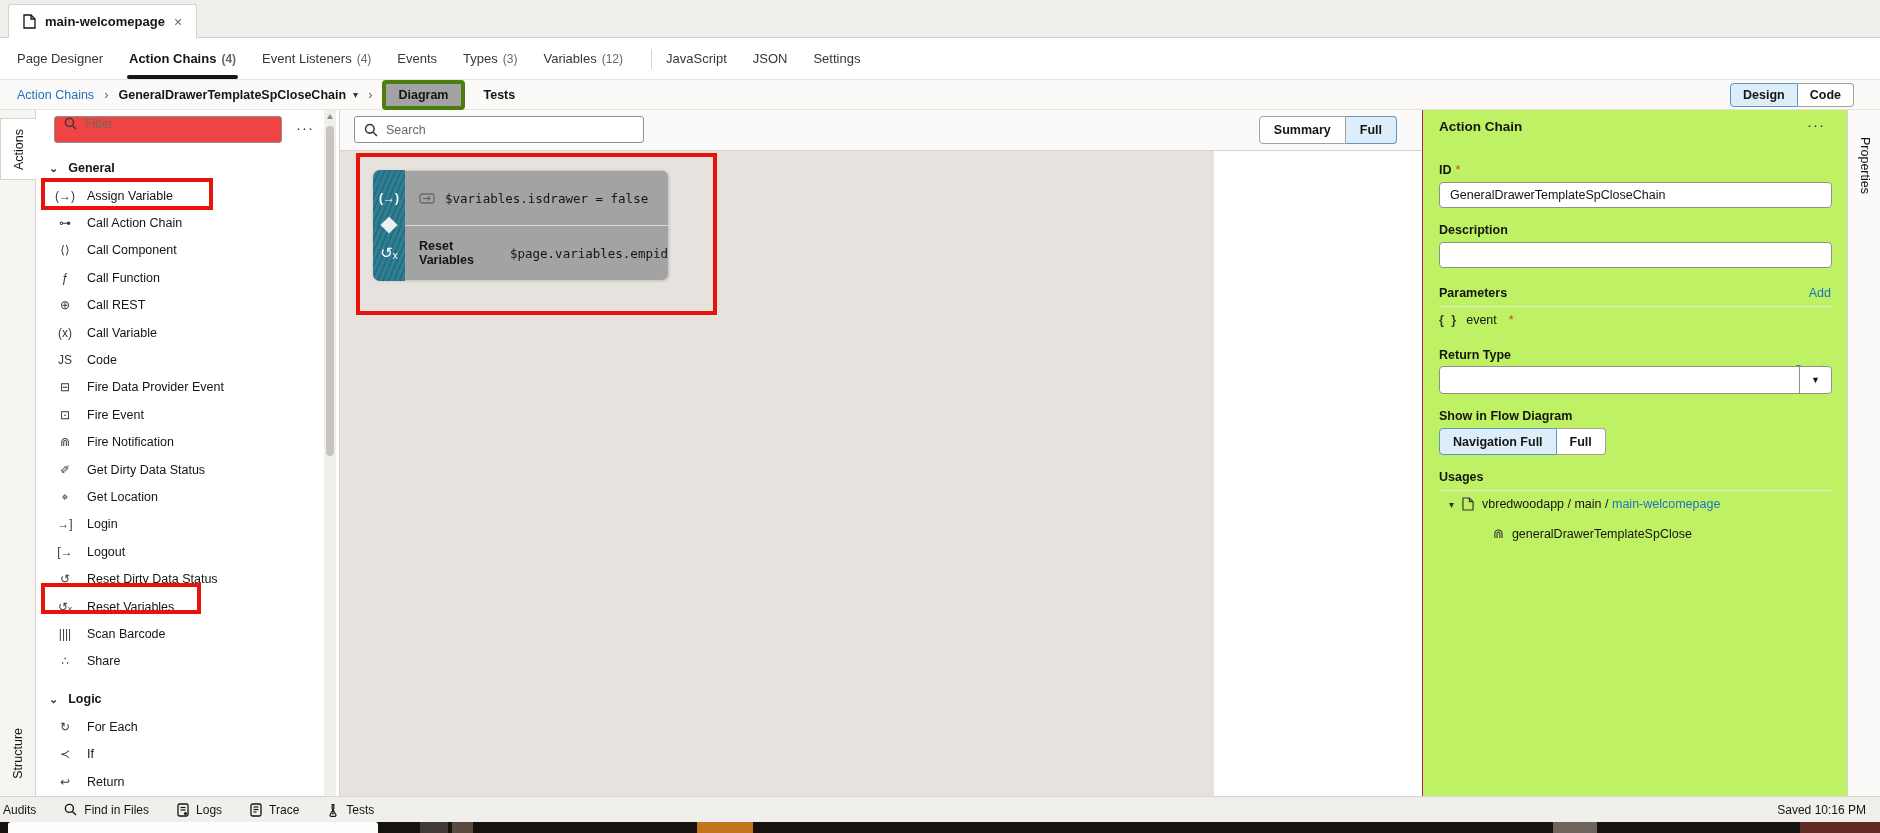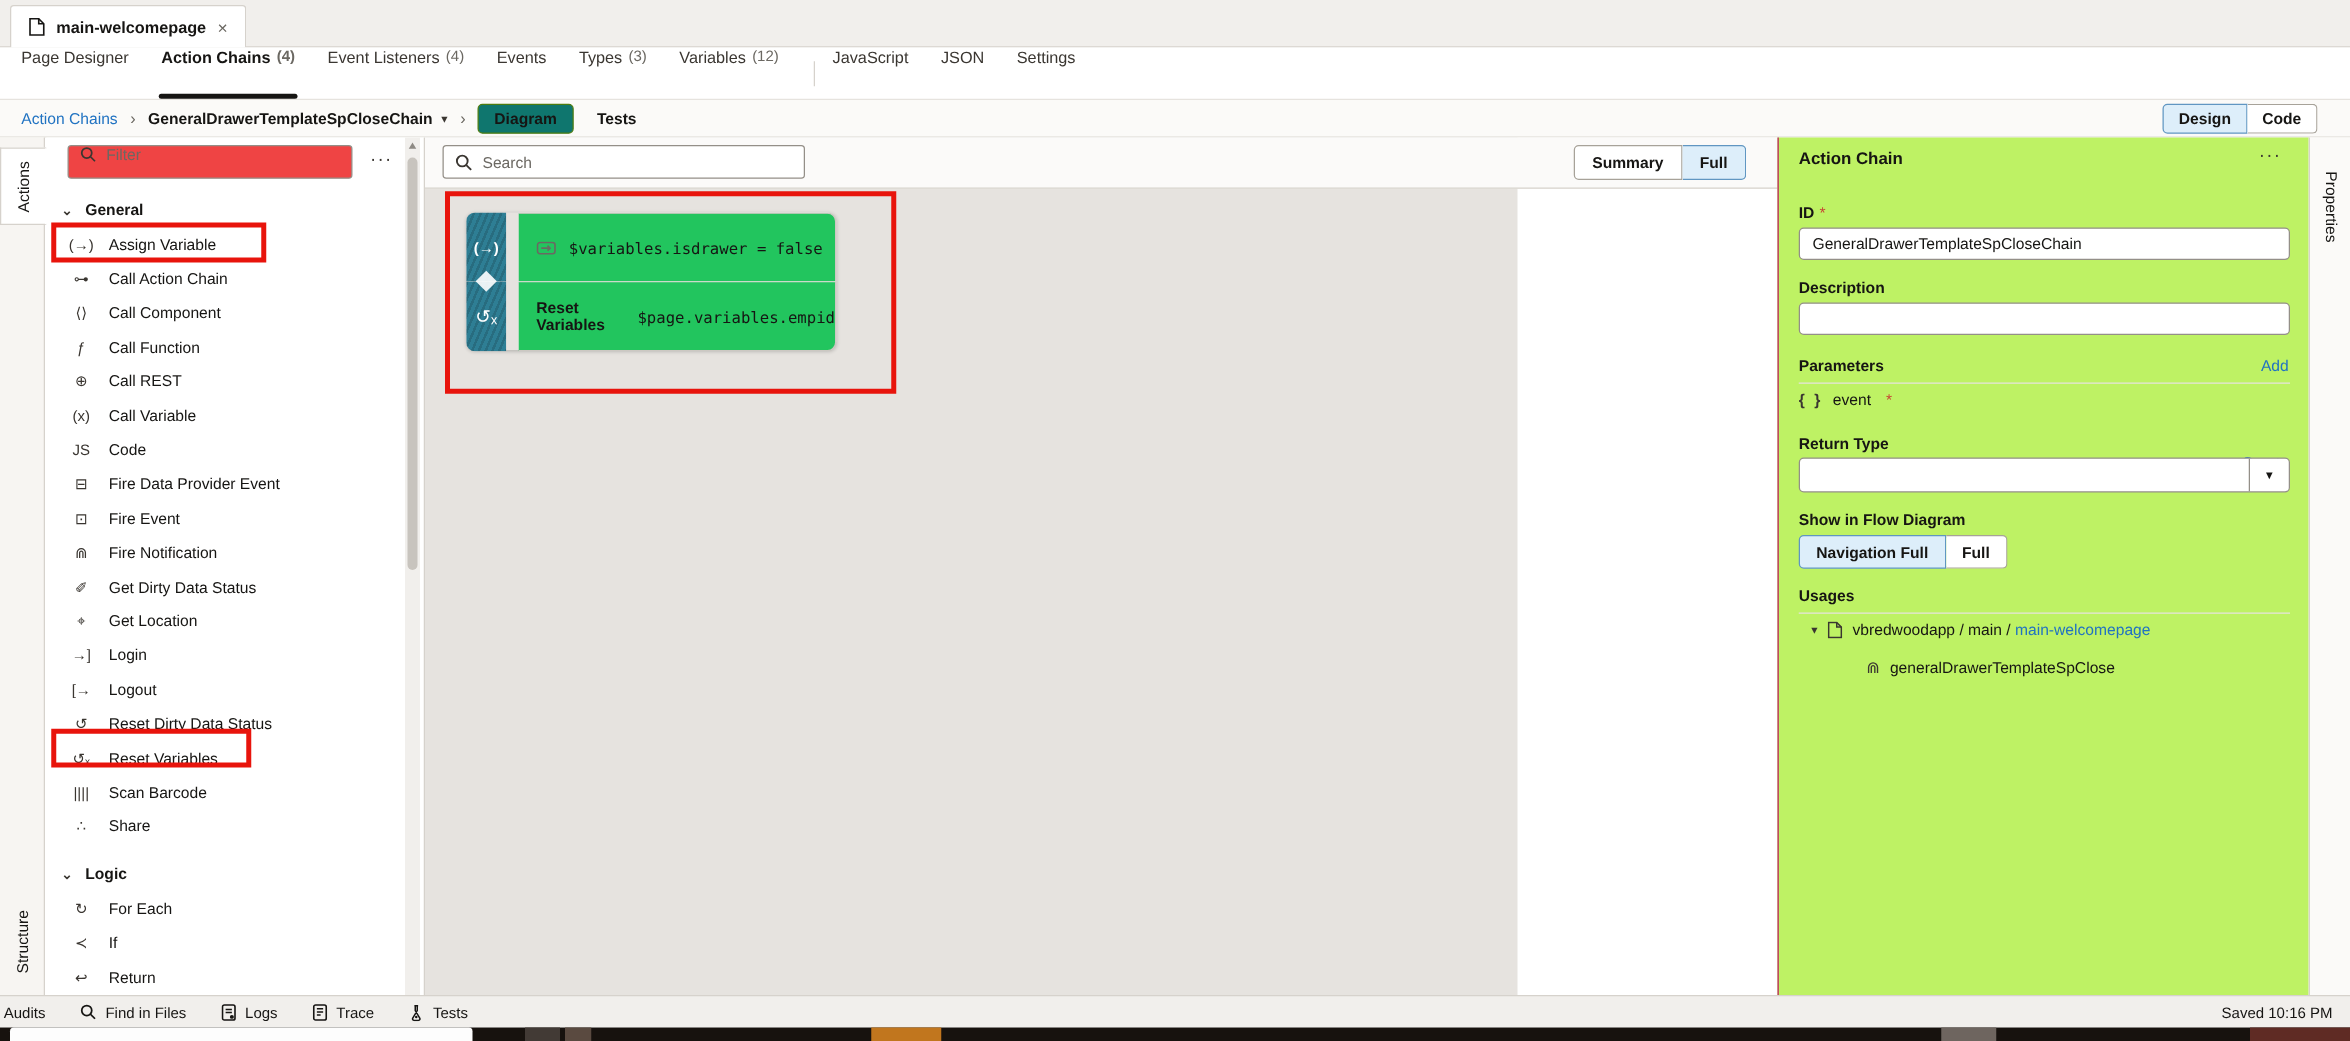--- a/index.html
+++ b/index.html
@@ -8,34 +8,34 @@
   .mono { font-family:"DejaVu Sans Mono", monospace; }
 
   
   .tabstrip { position:absolute; left:0; top:0; width:1880px; height:38px; background:#f1efec; border-bottom:1px solid #d6d2cc; }
   .doc-tab { position:absolute; left:8px; top:4px; height:34px; background:#fff; border:1px solid #d6d2cc; border-bottom:none; border-radius:3px 3px 0 0; display:flex; align-items:center; gap:9px; padding:0 14px; }
   .doc-tab .t { font-size:13px; font-weight:700; }
   .doc-tab .x { font-size:14px; color:#6b6862; cursor:pointer; }
 
   
   .navrow { position:absolute; left:0; top:38px; width:1880px; height:42px; background:#fff; border-bottom:1px solid #e6e3de; display:flex; align-items:stretch; padding-left:17px; }
-  .navtab { display:flex; align-items:flex-start; gap:5px; font-size:13px; color:#3a3631; margin-right:26px; cursor:pointer; position:relative; white-space:nowrap; }
+  .navtab { display:flex; align-items:center; gap:5px; font-size:13px; color:#3a3631; margin-right:26px; cursor:pointer; position:relative; white-space:nowrap; }
   .navtab .cnt { font-size:12px; color:#6b6862; }
   .navtab.active { color:#161513; font-weight:700; }
   .navtab.active::after { content:""; position:absolute; left:-2px; right:-2px; bottom:0; height:4px; background:#161513; border-radius:2px; }
   .navdivider { width:1px; height:20px; background:#d6d2cc; align-self:center; margin:0 14px 0 2px; }
 
   
   .crumbrow { position:absolute; left:0; top:80px; width:1880px; height:30px; background:#fbfaf8; border-bottom:1px solid #e6e3de; display:flex; align-items:center; padding-left:17px; font-size:12.5px; }
   .crumb-link { color:#2173c2; cursor:pointer; }
   .crumb-sep { color:#6b6862; margin:0 10px; font-size:13px; }
   .crumb-chain { font-weight:700; cursor:pointer; }
   .crumb-caret { font-size:10px; margin-left:7px; color:#3a3631; cursor:pointer; }
   .viewbtn { padding:4px 12px; border-radius:4px; cursor:pointer; font-weight:700; }
-  .viewbtn.sel { background:#0f766e; border:1px solid #4d7c0f; }
+  .viewbtn.sel { background:#a3a3a3; border:4px solid #4d7c0f; }
   .viewbtn.plain { border:1px solid transparent; margin-left:6px; }
   .mode-toggle { position:absolute; right:26px; top:3px; display:flex; }
   .modebtn { height:24px; display:flex; align-items:center; padding:0 12px; font-size:12.5px; font-weight:700; border:1px solid #a7a299; cursor:pointer; background:#fff; }
   .modebtn.sel { background:#ddeefa; border-color:#6096c2; border-radius:4px 0 0 4px; }
   .modebtn.last { border-left:none; border-radius:0 4px 4px 0; }
 
   
   .content { position:absolute; left:0; top:110px; width:1880px; height:686px; }
 
   
@@ -76,21 +76,21 @@
   .segbtn { display:flex; align-items:center; padding:0 14px; font-size:12.5px; font-weight:700; border:1px solid #a7a299; background:#fff; cursor:pointer; border-radius:4px 0 0 4px; }
   .segbtn.sel { background:#ddeefa; border-color:#6096c2; border-radius:0 4px 4px 0; border-left:none; }
   
   .nodes { position:absolute; left:33px; top:60px; width:296px; border-radius:7px; box-shadow:0 1px 3px rgba(0,0,0,.18); }
   .node { display:flex; height:55px; position:relative; }
   .node .ntab { width:32px; min-width:32px; background:#2e7e94;
      background-image:repeating-linear-gradient(113deg, rgba(0,0,0,.14) 0 2px, transparent 2px 5px);
      display:flex; align-items:center; justify-content:center; color:#fff; }
   .node.first .ntab { border-radius:7px 0 0 0; }
   .node.last .ntab { border-radius:0 0 0 7px; height:56px; }
-  .node .nbody { flex:1; background:#22c55e; border:1px solid #ccc8c2; border-left:none; display:flex; align-items:center; gap:10px; padding-left:14px; font-size:12.5px;margin-left:10px; }
+  .node .nbody { flex:1; background:#a3a3a3; border:1px solid #ccc8c2; border-left:none; display:flex; align-items:center; gap:10px; padding-left:14px; font-size:12.5px; }
   .node.first .nbody { border-radius:0 7px 0 0; border-bottom:none; }
   .node.last .nbody { border-radius:0 0 7px 0; border-top:1px solid #dcd8d2; height:56px; }
   .node .gl1 { font-size:12px; font-weight:700; }
   .node .gl2 { font-size:15px; }
   .notch { position:absolute; left:10px; top:-6px; width:12px; height:12px; background:#fff; transform:rotate(45deg); z-index:2; opacity:.9; }
   .assign-mini { color:#6b6862; display:flex; }
   .ring.rc { left:16px; top:43px; width:361px; height:162px; }
 
   
   .props { position:absolute; left:1422px; top:0; width:425px; height:686px; background:#bef264; border-left:1px solid #be185d; font-size:12.5px; }

